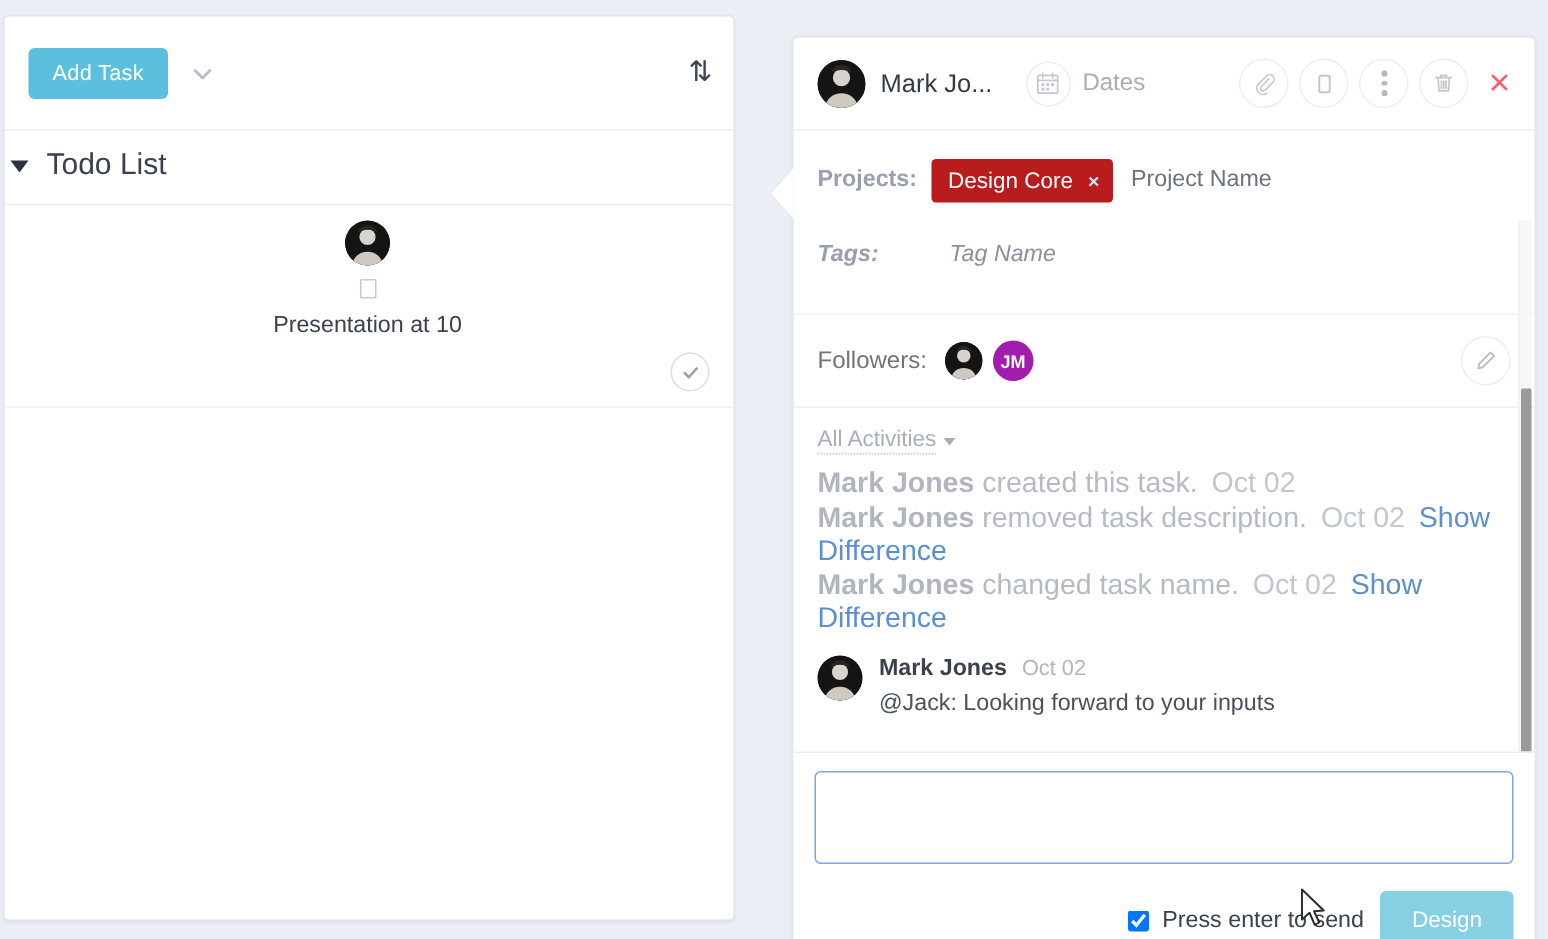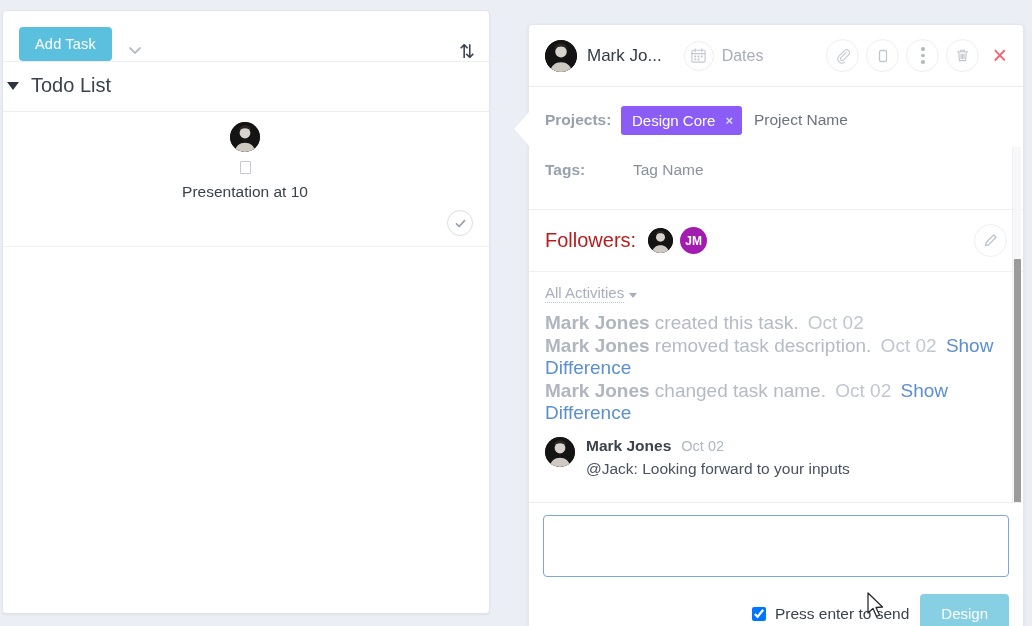--- a/index.html
+++ b/index.html
@@ -16,21 +16,21 @@
   .left-panel {
     position: absolute; left: 2px; top: 10px;
     width: 488px; height: 604px;
     background: #fff;
     border: 1px solid #e2e4ec;
     border-radius: 4px;
     box-shadow: 0 1px 2px rgba(60,70,110,.07);
     overflow: hidden;
   }
   .lp-toolbar {
-    height: 51px; display: flex; align-items: flex-end;
+    height: 76px; display: flex; align-items: center;
     padding: 0 16px; border-bottom: 1px solid #edeef2;
   }
   .add-task-btn {
     background: #5bc0de; color: #fff; border: none;
     border-radius: 4px; padding: 9px 16px;
     font-size: 14.5px; font-family: "Liberation Sans", sans-serif;
     cursor: pointer; letter-spacing: .2px;
   }
   .chev-down {
     margin-left: 12px; width: 22px; height: 22px;
@@ -122,35 +122,35 @@
   .dots-v i { width: 3.5px; height: 3.5px; border-radius: 50%; background: #b4b9c4; display: block; }
 
   .rp-body { position: relative; height: 556px; }
   .meta-block { padding: 16px 16px 22px 16px; border-bottom: 1px solid #eef0f3; }
   .meta-row { display: flex; align-items: center; min-height: 34px; }
   .meta-label {
     font-size: 15.5px; color: #98a0ad; font-weight: bold;
     width: 76px; flex: 0 0 auto;
   }
   .chip {
-    background: #8b5cf6; color: #fff; border-radius: 3px;
+    background: #b91c1c; color: #fff; border-radius: 3px;
     padding: 6px 9px 6px 11px; font-size: 15px;
     display: inline-flex; align-items: center; gap: 10px;
     cursor: pointer;
   }
   .chip-x { font-size: 13px; color: #cfe2f5; font-weight: bold; cursor: pointer; }
   .placeholder-text { font-size: 15.5px; color: #6c737f; margin-left: 12px; }
   .tag-value { font-size: 15.5px; color: #8a909c; margin-left: 12px; }
 
   .followers-block {
     display: flex; align-items: center;
     padding: 14px 16px; border-bottom: 1px solid #eef0f3;
     min-height: 58px;
   }
-  .followers-label { font-size: 20px; color: #b91c1c; margin-right: 12px; }
+  .followers-label { font-size: 16px; color: #737373; margin-right: 12px; }
   .f-avatars { display: flex; align-items: center; gap: 7px; }
   .avatar-sm { width: 25px; height: 25px; border-radius: 50%; overflow: hidden; background: #1b1b1b; }
   .avatar-initials {
     width: 27px; height: 27px; border-radius: 50%;
     background: #a21caf; color: #fff; font-size: 12px; font-weight: bold;
     display: flex; align-items: center; justify-content: center;
   }
 
   .activity-block { padding: 10px 16px 0 16px; }
   .activity-filter { padding: 2px 0 10px 0; }
@@ -314,21 +314,21 @@
 
       <div class="meta-block">
         <div class="meta-row">
           <span class="meta-label">Projects:</span>
           <span class="chip">
             <span>Design Core</span>
             <span class="chip-x">×</span>
           </span>
           <span class="placeholder-text">Project Name</span>
         </div>
-        <div class="meta-row" style="margin-top:16px;">
+        <div class="meta-row" style="margin-top:16px;font-style:italic;">
           <span class="meta-label">Tags:</span>
           <span class="tag-value">Tag Name</span>
         </div>
       </div>
 
       <div class="followers-block">
         <span class="followers-label">Followers:</span>
         <span class="f-avatars">
           <span class="avatar-sm">
             <svg viewBox="0 0 30 30">

